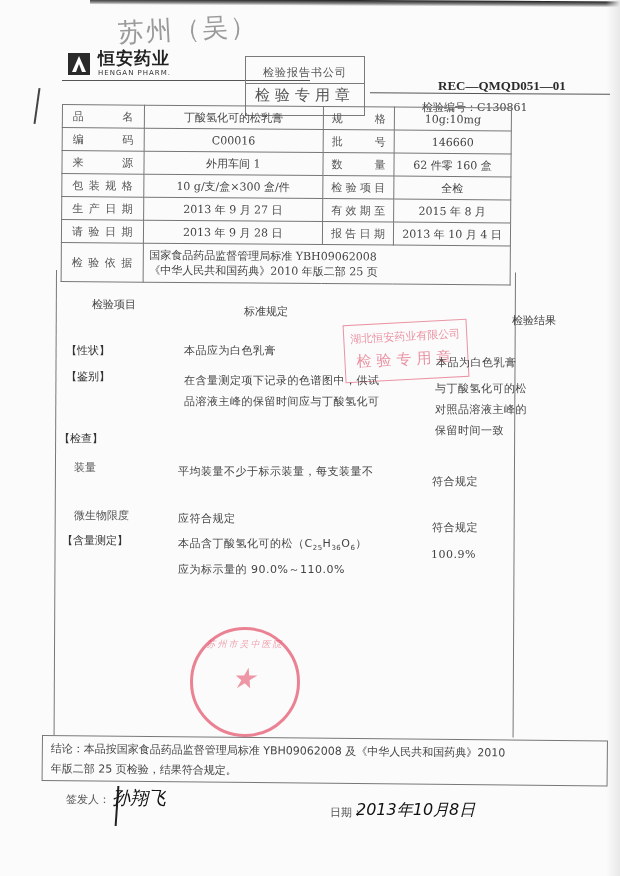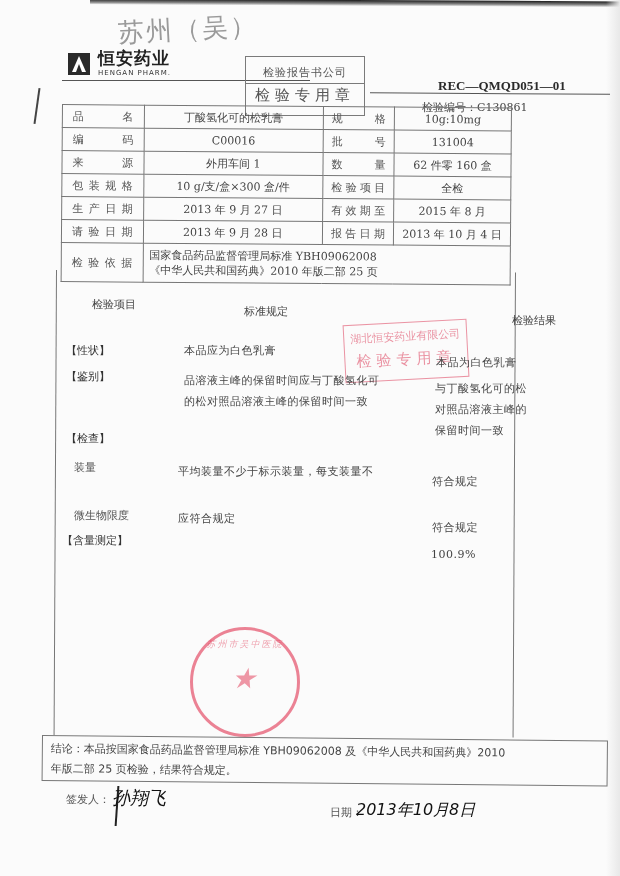--- a/index.html
+++ b/index.html
@@ -143,21 +143,21 @@
       <tr>
     <td class="lab">品名</td>
     <td class="val">丁酸氢化可的松乳膏</td>
     <td class="lab2">规格</td>
     <td class="val2">10g:10mg</td>
   </tr>
   <tr>
     <td class="lab">编码</td>
     <td class="val">C00016</td>
     <td class="lab2">批号</td>
-    <td class="val2">131004</td>
+    <td class="val2">146660</td>
   </tr>
   <tr>
     <td class="lab">来源</td>
     <td class="val">外用车间 1</td>
     <td class="lab2">数量</td>
     <td class="val2">62 件零 160 盒</td>
   </tr>
   <tr>
     <td class="lab">包装规格</td>
     <td class="val">10 g/支/盒×300 盒/件</td>
@@ -196,43 +196,45 @@
   <div class="l1">湖北恒安药业有限公司</div>
   <div class="l2">检验专用章</div>
 </div>
 
 <div class="sec" style="left:66px; top:343px;">【性状】</div>
 <div class="std" style="left:184px; top:340px;">本品应为白色乳膏</div>
 <div class="res" style="left:436px; top:352px;">本品为白色乳膏</div>
 
 <div class="sec" style="left:66px; top:369px;">【鉴别】</div>
 <div class="std" style="left:184px; top:370px;">
+  <div>在含量测定项下记录的色谱图中，供试</div>
   <div>品溶液主峰的保留时间应与丁酸氢化可</div>
-  <div>的松对照品溶液主峰的保留时间一致</div>
 </div>
 <div class="res" style="left:435px; top:378px;">
   <div>与丁酸氢化可的松</div>
   <div>对照品溶液主峰的</div>
   <div>保留时间一致</div>
 </div>
 
-<div class="sec" style="left:66px; top:431px;font-family:Liberation Serif, serif;">【检查】</div>
+<div class="sec" style="left:59px; top:431px;font-family:Liberation Serif, serif;">【检查】</div>
 
 <div class="sec" style="left:74px; top:460px; color:#555;">装量</div>
 <div class="std" style="left:178px; top:461px;">
   <div>平均装量不少于标示装量，每支装量不</div>
 </div>
 <div class="res" style="left:432px; top:471px;">符合规定</div>
 
 <div class="sec" style="left:74px; top:508px; color:#555;">微生物限度</div>
 <div class="std" style="left:178px; top:508px;">应符合规定</div>
 <div class="res" style="left:432px; top:517px;">符合规定</div>
 
 <div class="sec" style="left:62px; top:533px;">【含量测定】</div>
 <div class="std" style="left:178px; top:533px;">
+  <div><span>本品含丁酸氢化可的松（C</span><sub>25</sub><span>H</span><sub>36</sub><span>O</span><sub>6</sub><span>）</span></div>
+  <div>应为标示量的  90.0%～110.0%</div>
 </div>
 <div class="res serif" style="left:431px; top:544px;">100.9%</div>
 
 <div class="seal">
   <div class="txt">苏州市吴中医院</div>
   <div class="star">★</div>
 </div>
 
 <div class="conclusion">
   <div>结论：本品按国家食品药品监督管理局标准  YBH09062008 及《中华人民共和国药典》2010</div>

